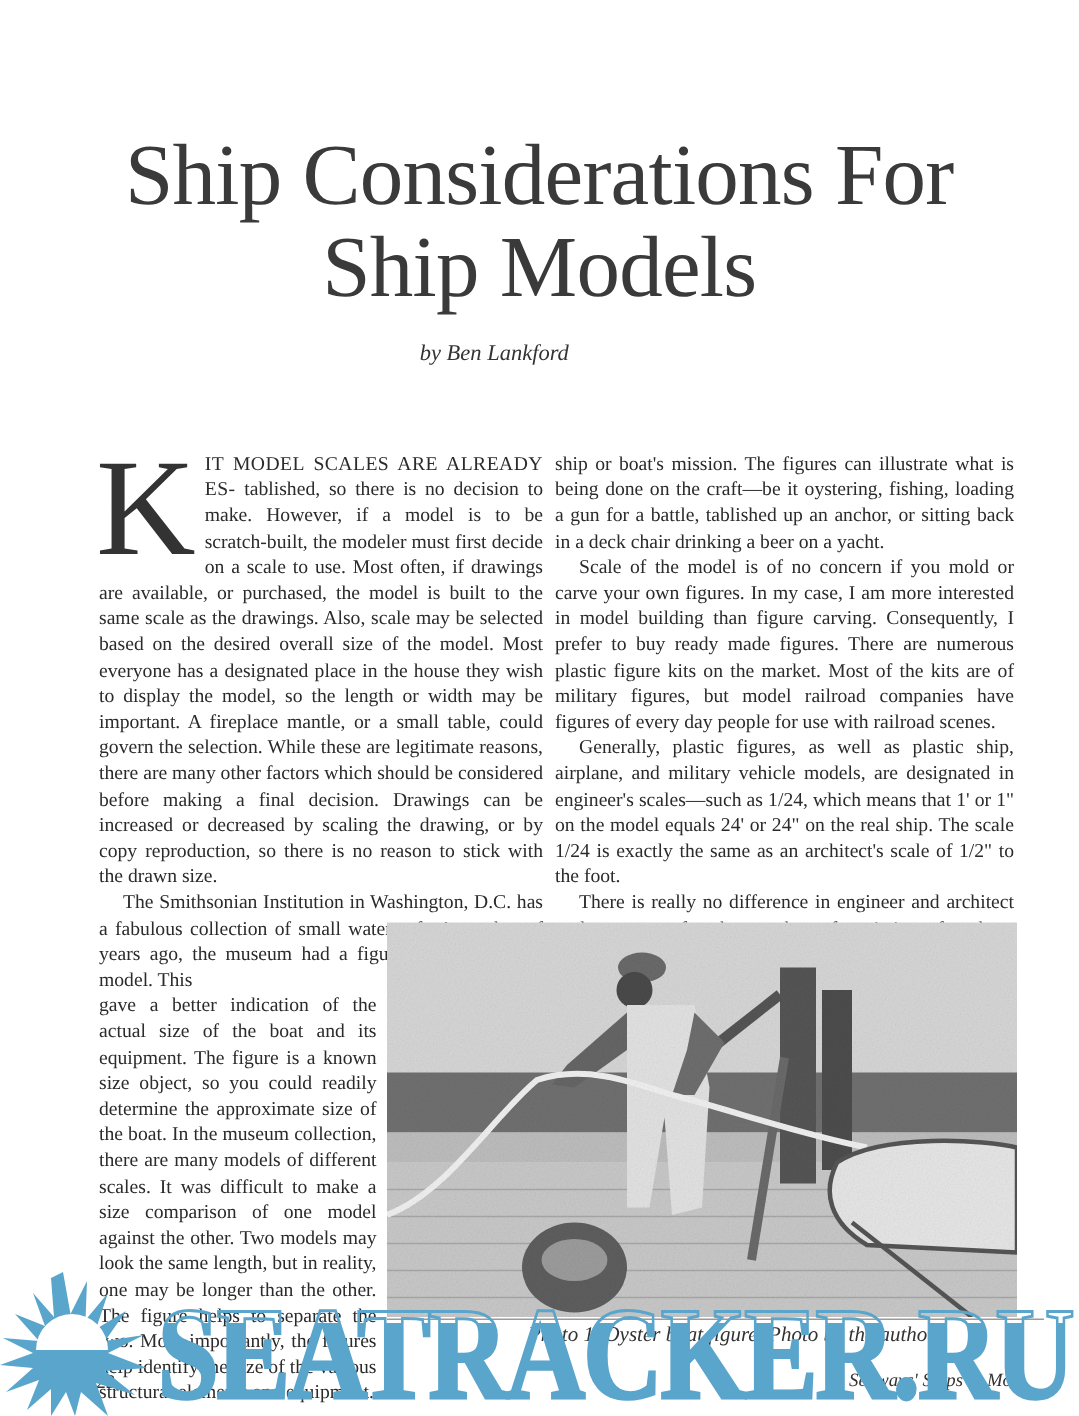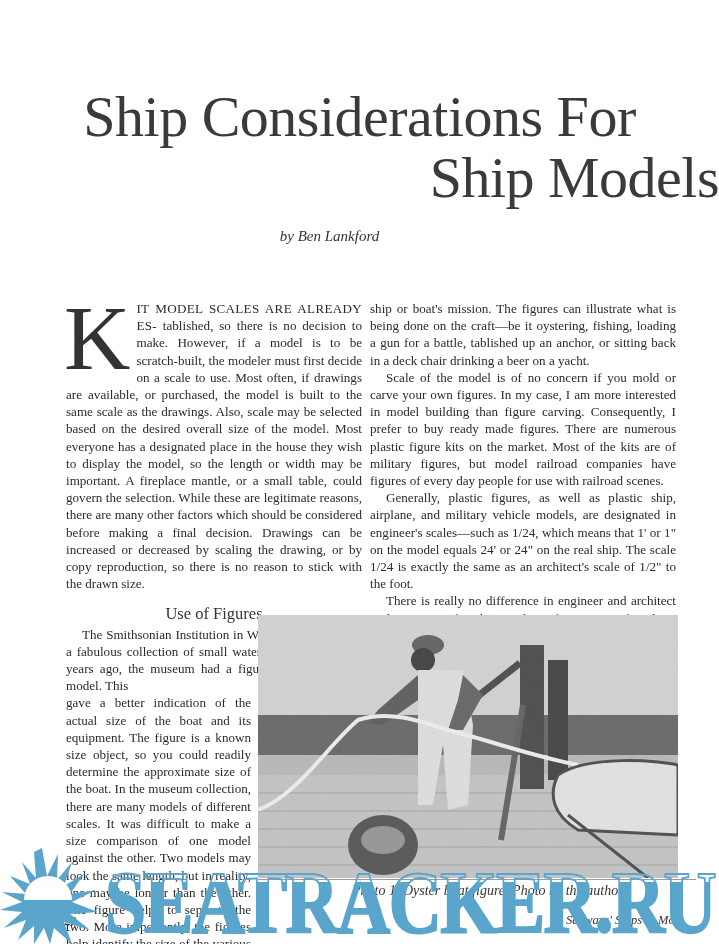--- a/index.html
+++ b/index.html
@@ -3,21 +3,21 @@
   <meta charset="utf-8">
   <style>
     html, body { margin: 0; padding: 0; background: #ffffff; }
     body { width: 719px; height: 944px; position: relative; overflow: hidden;
            font-family: "Liberation Serif", "DejaVu Serif", serif; color: #2a2a2a; }
 
     .title { position: absolute; left: 0; width: 719px; text-align: center;
              font-family: "Liberation Serif", serif; font-weight: 400; color: #3a3a3a;
              font-size: 58px; letter-spacing: -0.5px; line-height: 66px; margin: 0; }
     .title.l1 { top: 84px; }
-    .title.l2 { top: 145px; text-align: right; }
+    .title.l2 { top: 145px; }
     .byline { position: absolute; top: 228px; left: 0; width: 659px; text-align: center;
               font-style: italic; font-size: 15px; color: #333; }
 
     .col { position: absolute; font-size: 13.1px; line-height: 17.2px; text-align: justify;
            color: #2b2b2b; }
     .col p { margin: 0; text-indent: 16px; }
     .col p.noindent { text-indent: 0; }
     .col-left { left: 66px; top: 300px; width: 296px; }
     .col-right { left: 370px; top: 300px; width: 306px; }
 
@@ -46,21 +46,20 @@
 
 <h1 class="title l1">Ship Considerations For</h1>
 <h1 class="title l2">Ship Models</h1>
 <div class="byline">by Ben Lankford</div>
 
 <div class="col col-left">
   <p class="noindent">
     <span class="dropcap">K</span><span class="lead-caps">IT MODEL SCALES ARE ALREADY ES-</span>
     <span>tablished, so there is no decision to make. However, if a model is to be scratch-built, the modeler must first decide on a scale to use. Most often, if drawings are available, or purchased, the model is built to the same scale as the drawings. Also, scale may be selected based on the desired overall size of the model. Most everyone has a designated place in the house they wish to display the model, so the length or width may be important. A fireplace mantle, or a small table, could govern the selection. While these are legitimate reasons, there are many other factors which should be considered before making a final decision. Drawings can be increased or decreased by scaling the drawing, or by copy reproduction, so there is no reason to stick with the drawn size.</span>
   </p>
-  <div class="subhead">Use of Figures</div>
   <p>The Smithsonian Institution in Washington, D.C. has a fabulous collection of small watercraft. A number of years ago, the museum had a figure carved for each model. This</p>
   <div class="narrow">
     <p class="noindent">gave a better indication of the actual size of the boat and its equipment. The figure is a known size object, so you could readily determine the approximate size of the boat. In the museum collection, there are many models of different scales. It was difficult to make a size comparison of one model against the other. Two models may look the same length, but in reality, one may be longer than the other. The figure helps to separate the two. More importantly, the figures help identify the size of the various structural elements and equipment.</p>
 
   </div>
 </div>
 
 <div class="col col-right">
   <p class="noindent">ship or boat's mission. The figures can illustrate what is being done on the craft—be it oystering, fishing, loading a gun for a battle, tablished up an anchor, or sitting back in a deck chair drinking a beer on a yacht.</p>
   <p>Scale of the model is of no concern if you mold or carve your own figures. In my case, I am more interested in model building than figure carving. Consequently, I prefer to buy ready made figures. There are numerous plastic figure kits on the market. Most of the kits are of military figures, but model railroad companies have figures of every day people for use with railroad scenes.</p>

